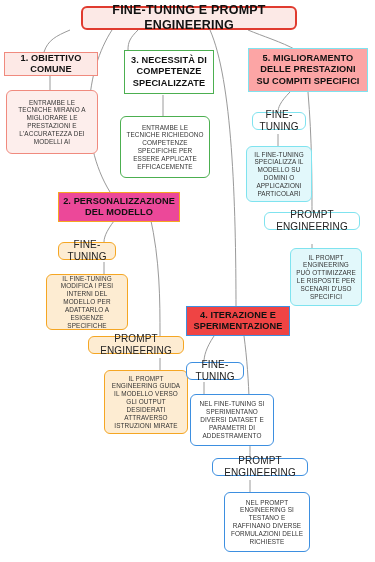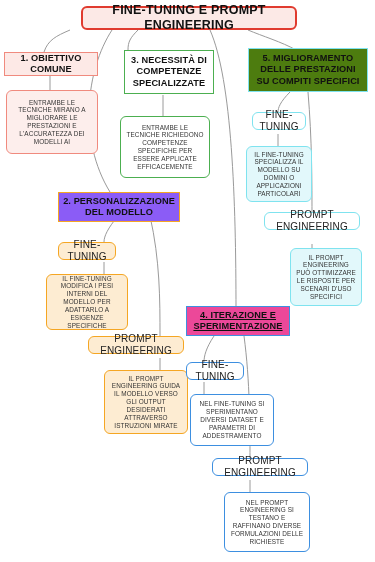--- a/index.html
+++ b/index.html
@@ -32,23 +32,23 @@
     font-size:12.5px;
     letter-spacing:.2px;
     color:#111;
     padding:0 6px;
   }
 
   
   .main{font-weight:bold;font-size:9.2px;color:#111;padding:0 4px;letter-spacing:.1px;}
   .main.red{border-color:#f08a7e;background:#fde9e6;}
   .main.green{border-color:#4caf50;background:#fff;}
-  .main.cyan{border-color:#7fe3ef;background:#4d7c0f;}
-  .main.orange{border-color:#f5a623;background:#8b5cf6;}
-  .main.blue{border-color:#3d8fe0;background:#ec4899;text-decoration:underline;}
+  .main.cyan{border-color:#7fe3ef;background:#fca5a5;}
+  .main.orange{border-color:#f5a623;background:#ec4899;}
+  .main.blue{border-color:#3d8fe0;background:#ef4444;}
 
   
   .pill{font-size:10px;color:#222;padding:0 6px;letter-spacing:.15px;border-radius:6px;}
   .pill.orange{border-color:#f5a623;background:#fdecd2;}
   .pill.cyan{border-color:#7fe3ef;background:#fff;}
   .pill.blue{border-color:#3d8fe0;background:#fff;}
 
   
   .leaf{font-size:6.4px;color:#333;padding:4px 5px;letter-spacing:.1px;border-radius:6px;}
   .leaf.red{border-color:#f08a7e;background:#fdeeec;}

